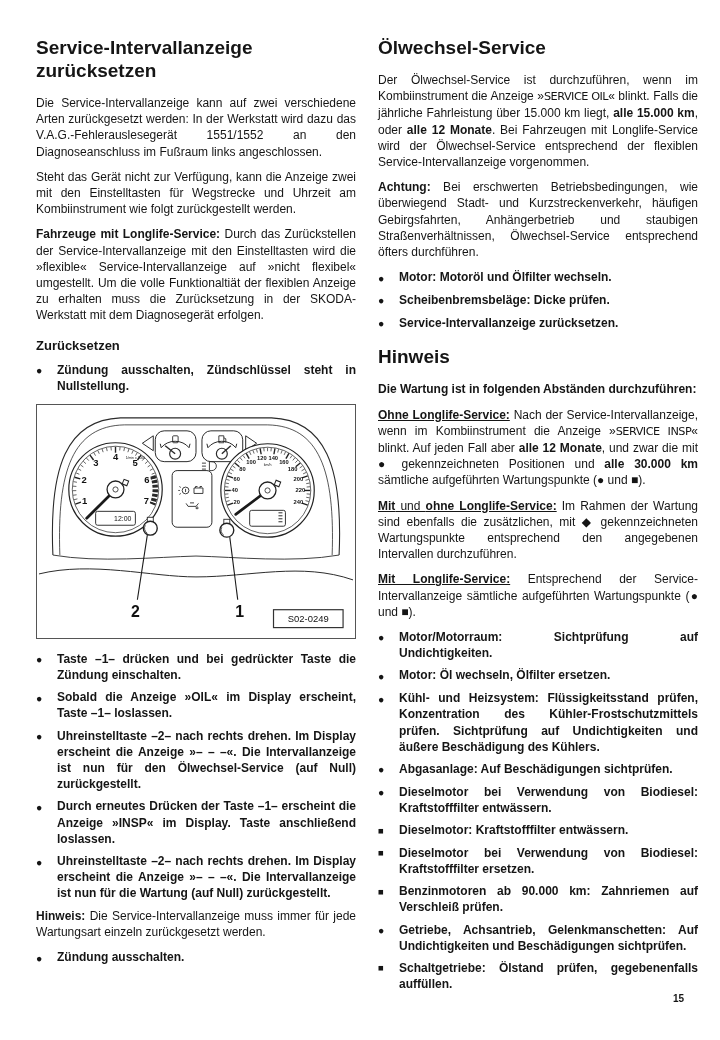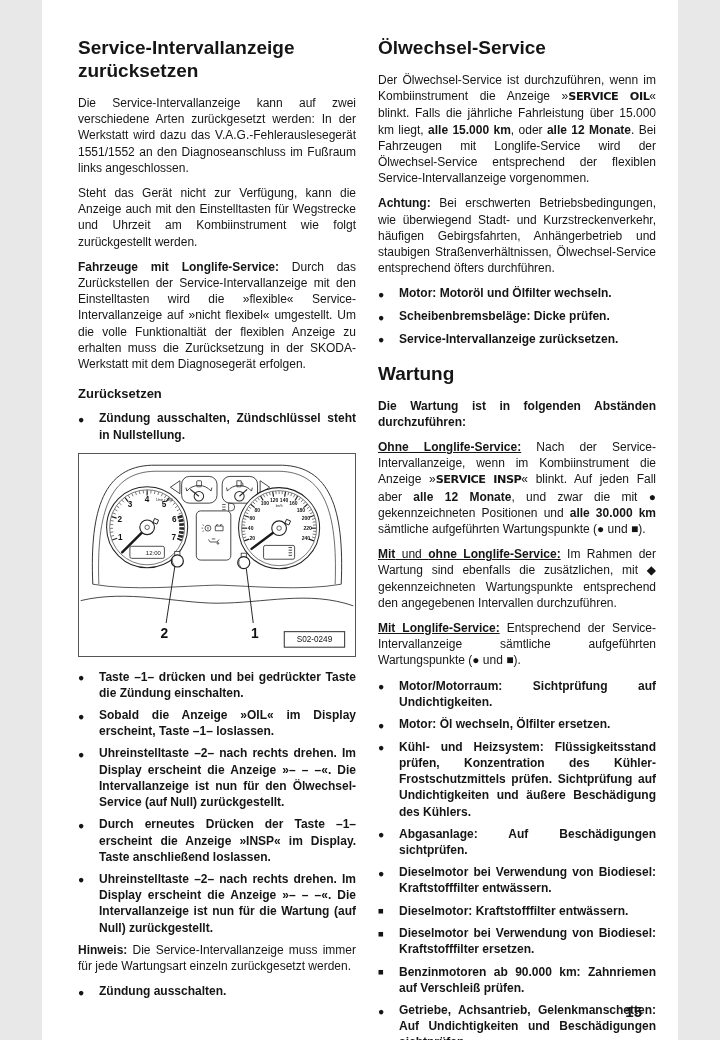--- a/index.html
+++ b/index.html
@@ -1,49 +1,49 @@
 <!DOCTYPE html>
 <html lang="de"><head>
 <meta charset="utf-8">
 <style>
   html,body{margin:0;padding:0;background:#e8e8e8;}
   .page{
-    width:636px;height:1040px;position:relative;background:#ffffff;
+    width:720px;height:1040px;position:relative;background:#ffffff;
     font-family:"Liberation Sans",sans-serif;color:#151515;overflow:hidden;
     margin:0 auto;
   }
   .cols{display:flex;padding:36px 22px 0 36px;gap:22px;}
   .col{width:320px;font-size:12px;line-height:16.2px;text-align:justify;}
   .title{font-size:19px;line-height:23px;font-weight:bold;margin:0 0 13px 0;letter-spacing:0;}
   .title2{font-size:19px;line-height:23px;font-weight:bold;margin:14px 0 13px 0;}
   .para{margin:0 0 9px 0;}
   .subhead{font-weight:bold;font-size:13px;margin:14px 0 8px 0;text-align:left;}
   .b{font-weight:bold;}
   .u{text-decoration:underline;}
-  .lcd{font-weight:bold;letter-spacing:-0.5px;font-size:0.94em;font-family:"DejaVu Sans",sans-serif;}
+  .lcd{font-weight:normal;letter-spacing:-0.5px;font-size:0.94em;font-family:"DejaVu Sans",sans-serif;}
   .bullet-item{display:flex;margin:0 0 6px 0;}
   .marker{flex:none;width:21px;font-size:10.5px;padding-top:0.5px;}
   .marker.sq{font-size:9.5px;}
   .bullet-text{flex:1;font-weight:bold;}
   .figure{border:1px solid #555;margin:10px 0 12px 0;background:#fff;}
   .figure svg{display:block;width:100%;height:auto;}
-  .pagenum{position:absolute;right:36px;bottom:20px;font-size:15px;font-weight:bold;}
+  .pagenum{position:absolute;right:36px;bottom:36px;font-size:10px;font-weight:bold;}
   svg text{font-family:"Liberation Sans",sans-serif;fill:#111;}
   .sketch{stroke:#2a2a2a;fill:none;}
 </style>
 </head>
 <body>
 
 <div class="page">
   <div class="cols">
 
     <div class="col">
       <div class="title">Service-Intervallanzeige zurücksetzen</div>
       <p class="para"><span>Die Service-Intervallanzeige kann auf zwei verschiedene Arten zurückgesetzt werden: In der Werkstatt wird dazu das V.A.G.-Fehlerauslesegerät 1551/1552 an den Diagnoseanschluss im Fußraum links angeschlossen.</span></p>
-      <p class="para"><span>Steht das Gerät nicht zur Verfügung, kann die Anzeige auch mit den Einstelltasten für Wegstrecke und Uhrzeit am Kombiinstrument wie folgt zurückgestellt werden.</span></p>
+      <p class="para"><span>Steht das Gerät nicht zur Verfügung, kann die Anzeige zwei mit den Einstelltasten für Wegstrecke und Uhrzeit am Kombiinstrument wie folgt zurückgestellt werden.</span></p>
       <p class="para"><span class="b">Fahrzeuge mit Longlife-Service:</span><span> Durch das Zurückstellen der Service-Intervallanzeige mit den Einstelltasten wird die »flexible« Service-Intervallanzeige auf »nicht flexibel« umgestellt. Um die volle Funktionaltiät der flexiblen Anzeige zu erhalten muss die Zurücksetzung in der SKODA-Werkstatt mit dem Diagnosegerät erfolgen.</span></p>
       <div class="subhead">Zurücksetzen</div>
       <div>
           <div class="bullet-item">
             <span class="marker">●</span>
             <span class="bullet-text"><span>Zündung ausschalten, Zündschlüssel steht in Nullstellung.</span></span>
           </div>
         </div>
 
       <div class="figure">
@@ -268,21 +268,21 @@
           <div class="bullet-item">
             <span class="marker">●</span>
             <span class="bullet-text"><span>Scheibenbremsbeläge: Dicke prüfen.</span></span>
           </div>
           <div class="bullet-item">
             <span class="marker">●</span>
             <span class="bullet-text"><span>Service-Intervallanzeige zurücksetzen.</span></span>
           </div>
         </div>
 
-      <div class="title2">Wartung</div>
+      <div class="title2">Hinweis</div>
       <p class="para"><span class="b">Die Wartung ist in folgenden Abständen durchzuführen:</span></p>
       <p class="para"><span class="b u">Ohne Longlife-Service:</span><span> Nach der Service-Intervallanzeige, wenn im Kombiinstrument die Anzeige »</span><span class="lcd">SERVICE INSP</span><span>« blinkt. Auf jeden Fall aber </span><span class="b">alle 12 Monate</span><span>, und zwar die mit ● gekennzeichneten Positionen und </span><span class="b">alle 30.000 km</span><span> sämtliche aufgeführten Wartungspunkte (● und ■).</span></p>
       <p class="para"><span class="b u">Mit</span><span class="u"> und </span><span class="b u">ohne Longlife-Service:</span><span> Im Rahmen der Wartung sind ebenfalls die zusätzlichen, mit ◆ gekennzeichneten Wartungspunkte entsprechend den angegebenen Intervallen durchzuführen.</span></p>
       <p class="para"><span class="b u">Mit Longlife-Service:</span><span> Entsprechend der Service-Intervallanzeige sämtliche aufgeführten Wartungspunkte (● und ■).</span></p>
 
       <div>
           <div class="bullet-item">
             <span class="marker">●</span>
             <span class="bullet-text"><span>Motor/Motorraum: Sichtprüfung auf Undichtigkeiten.</span></span>
           </div>

